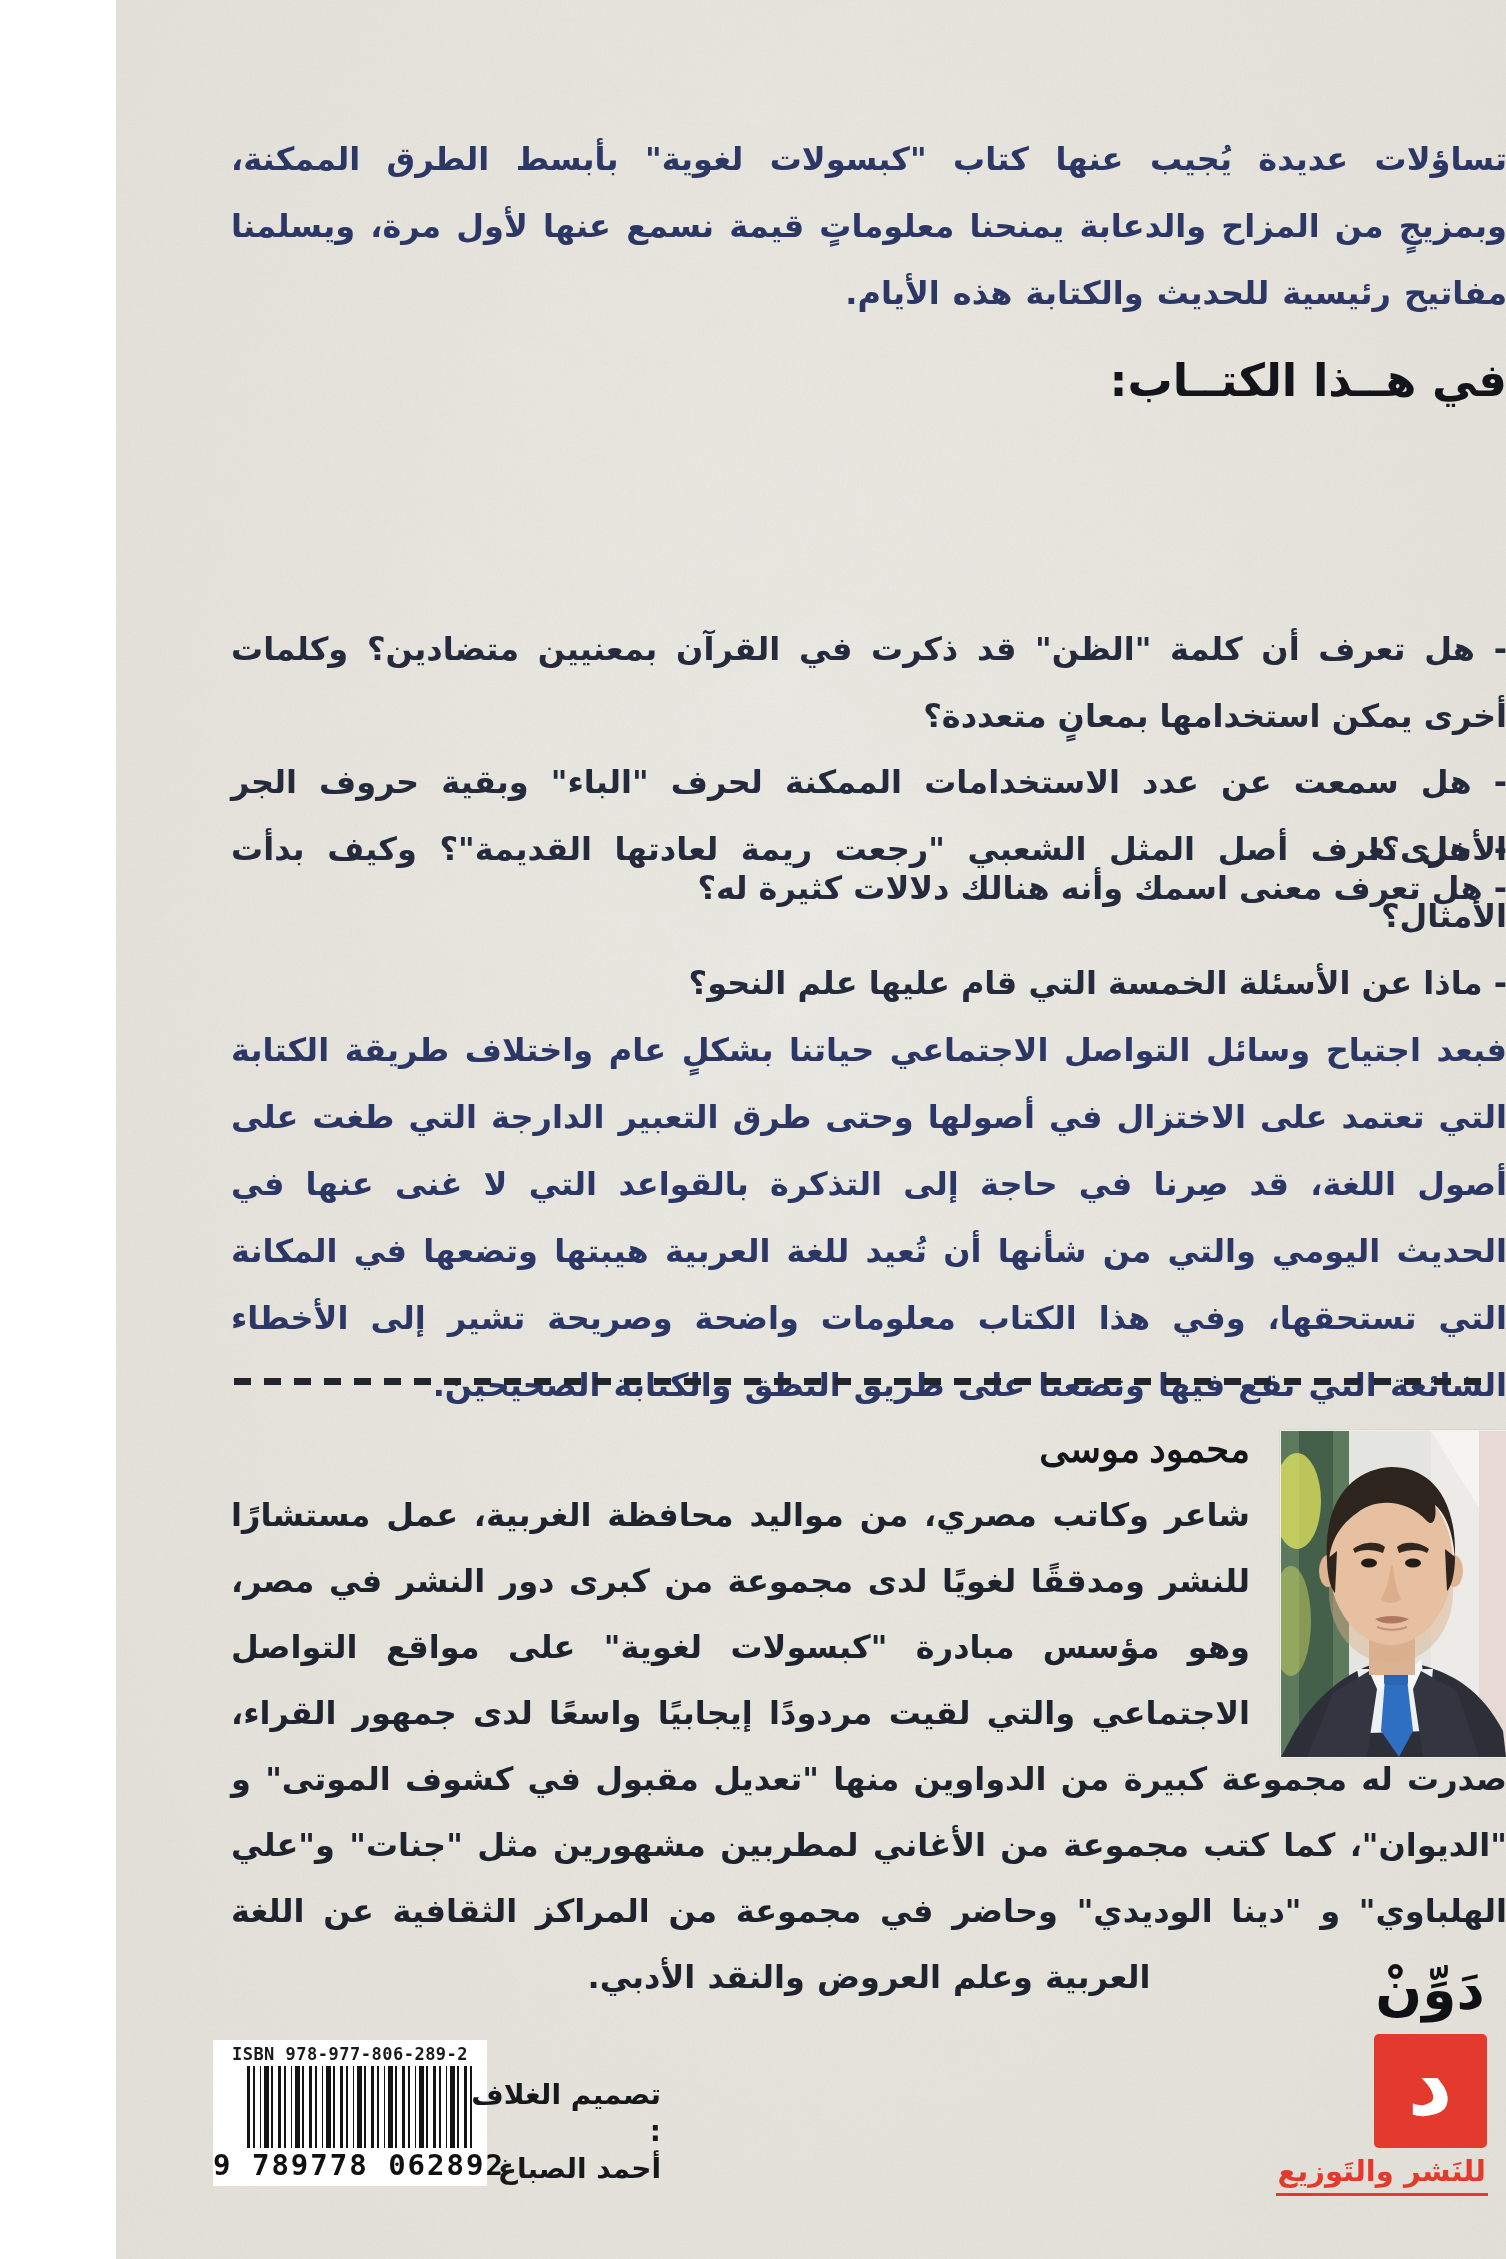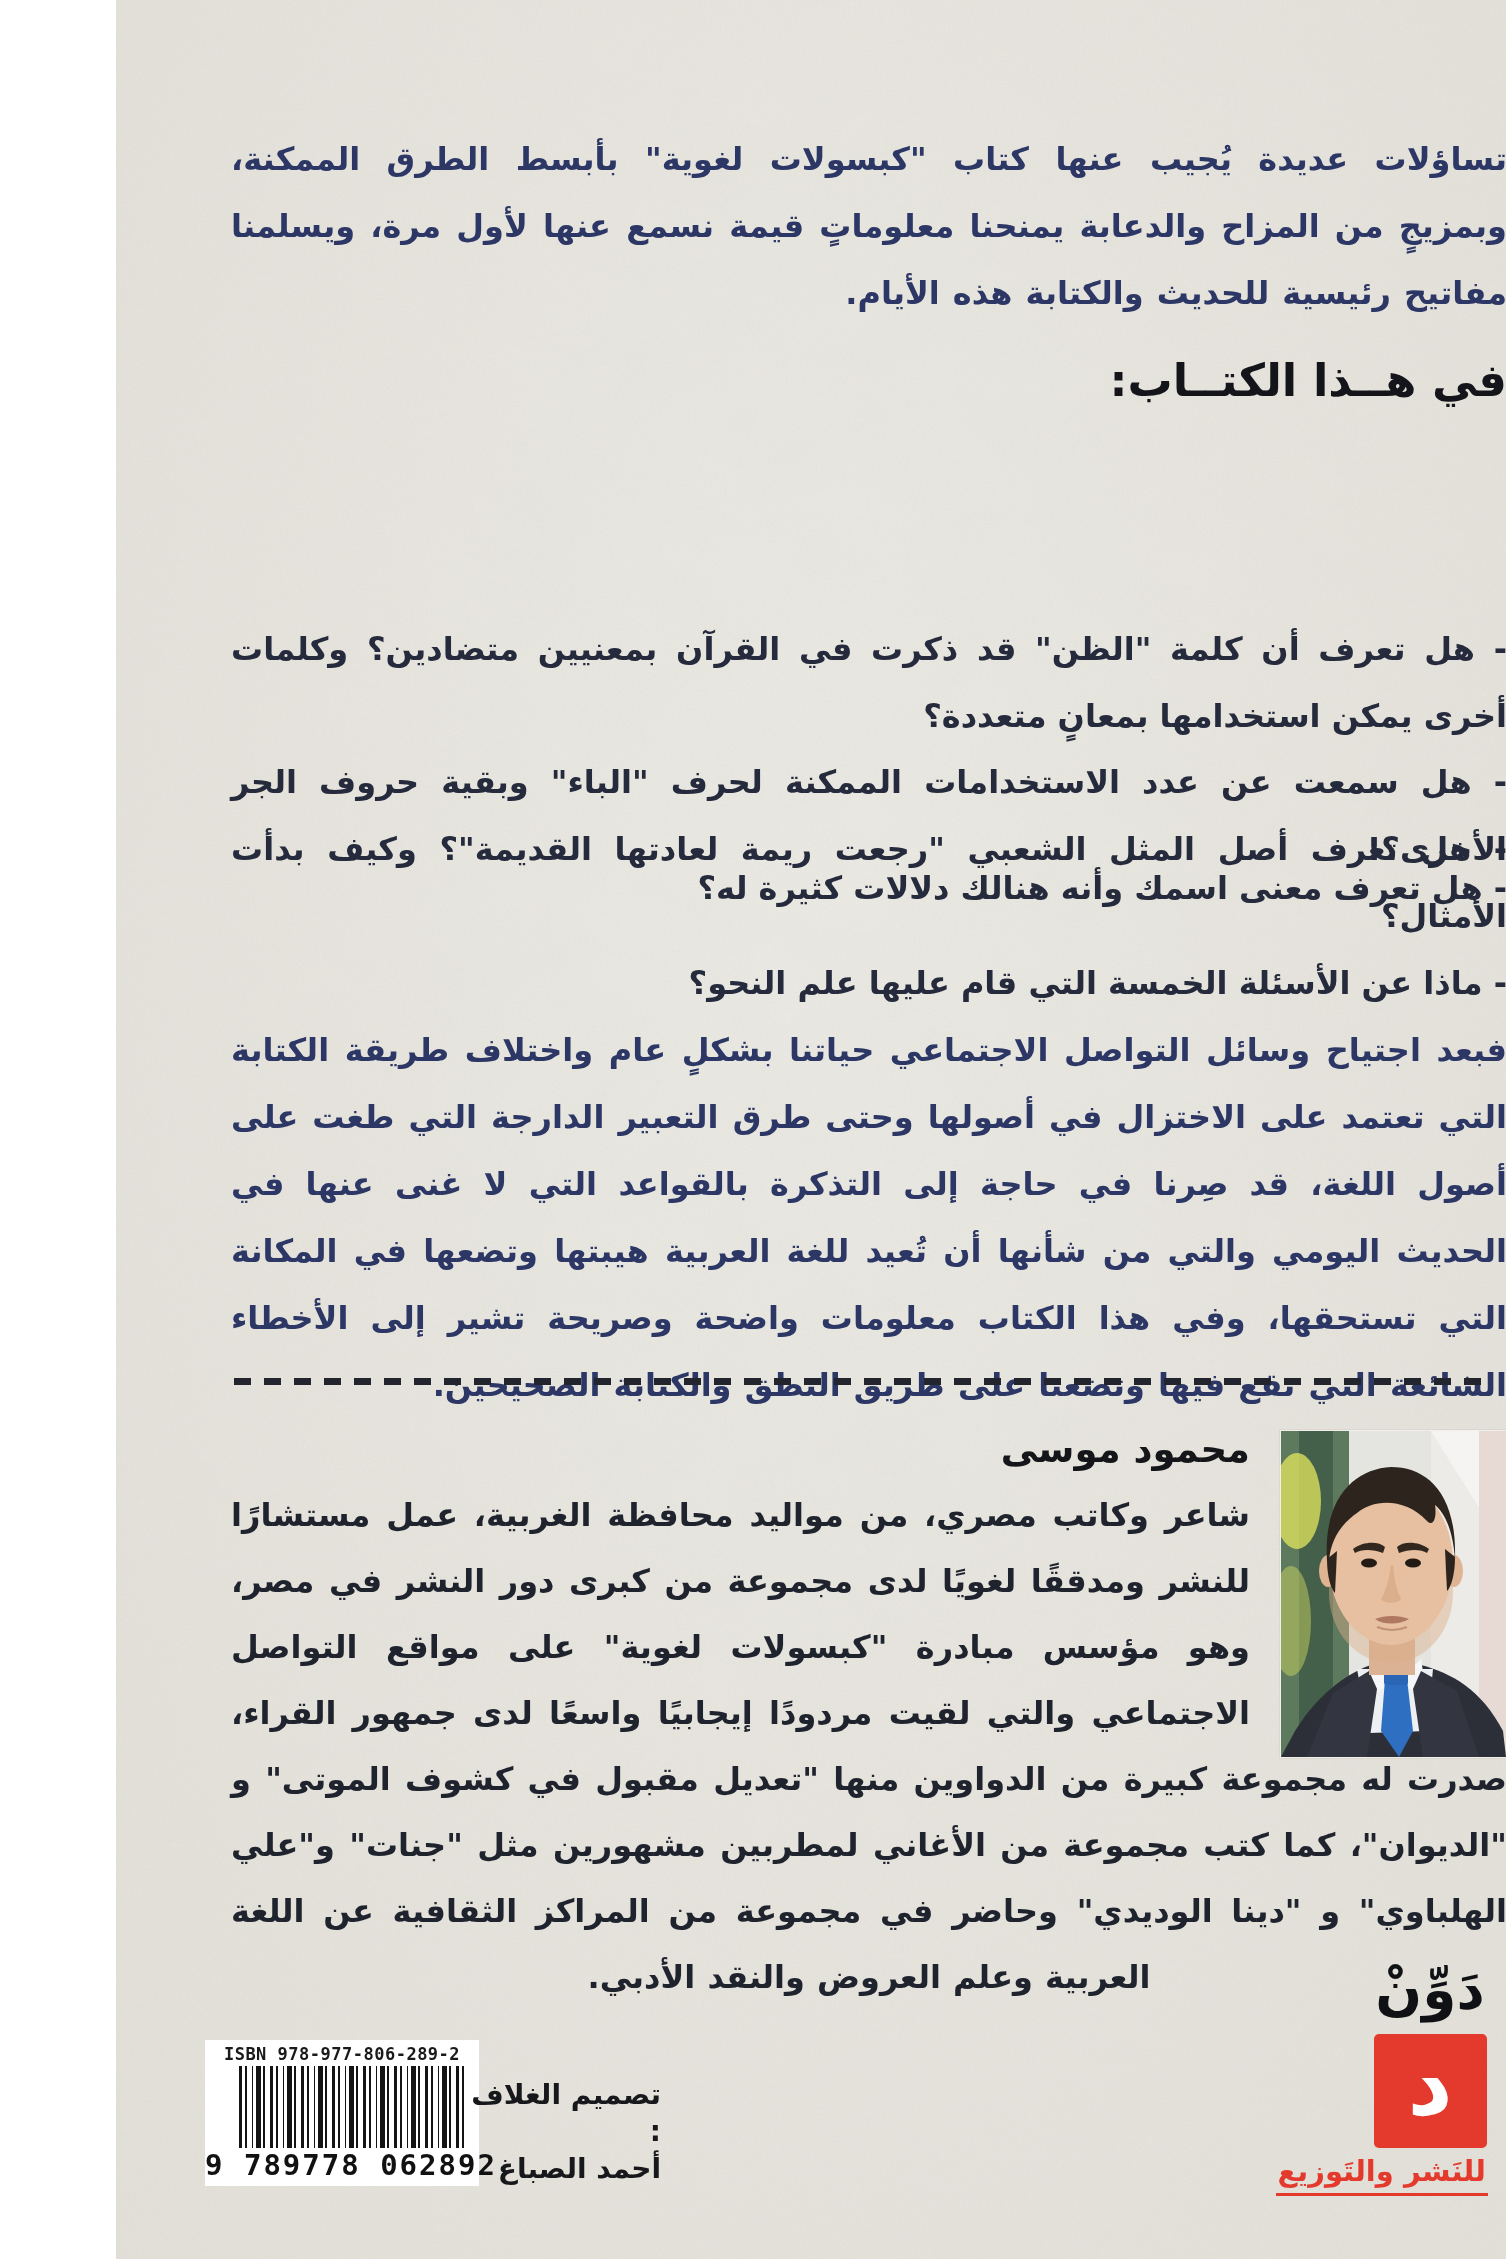--- a/index.html
+++ b/index.html
@@ -37,21 +37,21 @@
   
   .author-wrap{direction:rtl;}
   .author-photo{
     float:right; width:225px;height:326px;
     margin:6px 0 -18px 30px;
     border:1px solid #f1efe9;
     box-shadow:0 0 0 1px rgba(0,0,0,0.04);
   }
   .author-name{
     margin:0 0 6px 0;font-size:37px;font-weight:bold;color:#15161a;
-    text-align:right;line-height:52px;
+    text-align:right;line-height:52px;font-family:Liberation Serif, serif;
   }
   .author-bio{
     margin:0;font-size:32px;font-weight:bold;color:#1f232e;line-height:66px;
     text-align:justify;text-align-last:center;word-spacing:1px;
   }
   
   .logo{width:116px;text-align:center;}
   .logo-word{
     font-size:55px;font-weight:bold;color:#101114;line-height:88px;
     white-space:nowrap;
@@ -65,21 +65,21 @@
     color:#ffffff;font-size:88px;font-weight:bold;line-height:1;
     transform:translateY(-6px);
   }
   .logo-tagline{
     display:inline-block;margin-top:6px;padding:0 2px 5px 2px;
     font-size:29px;font-weight:bold;color:#e43a2d;
     border-bottom:3px solid #e43a2d;white-space:nowrap;
   }
   
   .barcode-box{
-    left:89px;top:2040px;width:274px;height:146px;
+    left:97px;top:2040px;width:274px;height:146px;
     background:#ffffff;direction:ltr;
   }
   .isbn-line{
     font-family:"DejaVu Sans Mono", monospace;
     font-size:17px;font-weight:bold;color:#1a1a1a;
     text-align:center;padding-top:4px;letter-spacing:0.5px;
   }
   .bars{
     height:84px;margin:2px 14px 0 34px;
     background:repeating-linear-gradient(90deg,

